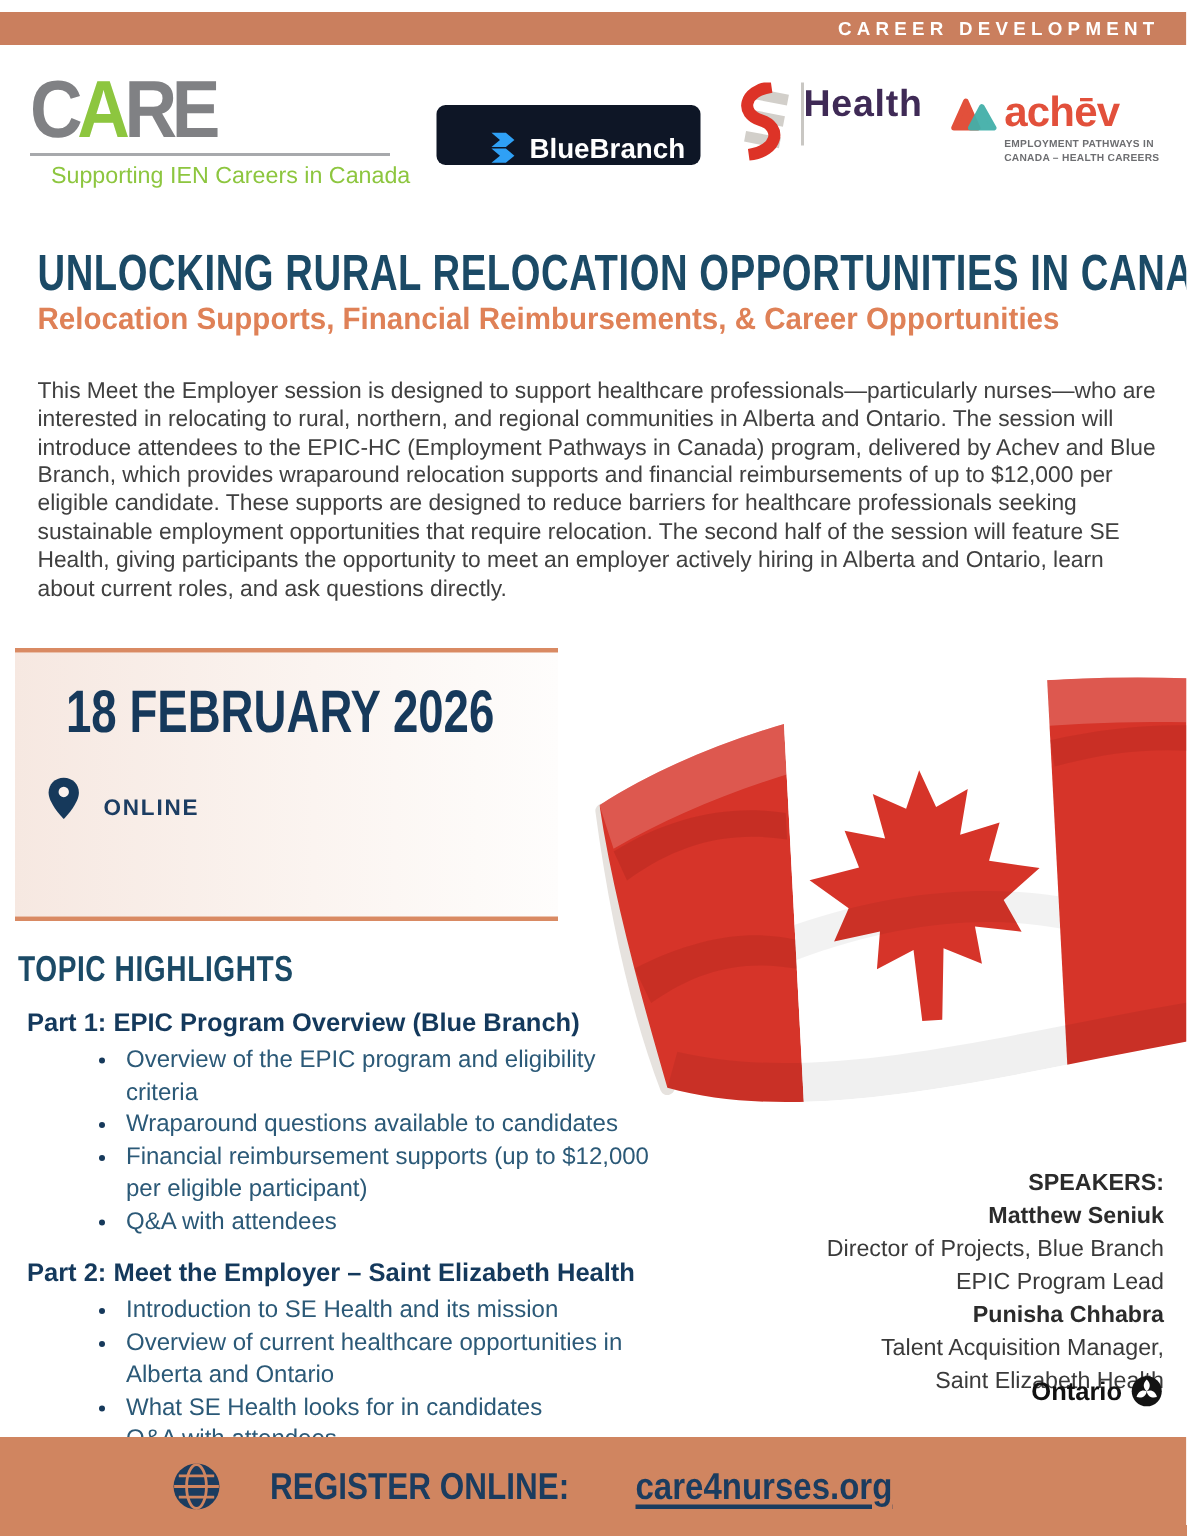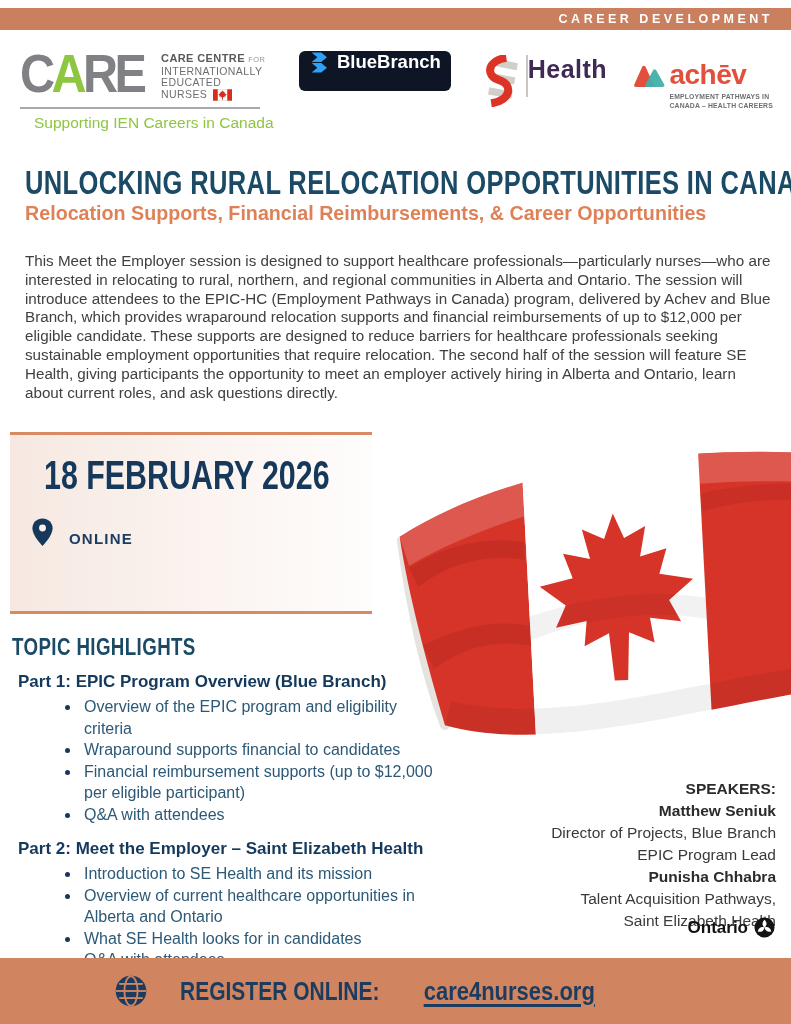--- a/index.html
+++ b/index.html
@@ -21,22 +21,22 @@
   .cl-gray{color:var(--care-gray,#808184);}
   .cl-green{color:var(--care-green,#8DC63F);}
   .care-text{margin-left:4px;margin-top:3px;font-size:10.5px;color:#6D6E71;
              line-height:11.5px;letter-spacing:0.4px;white-space:nowrap;}
   .care-line1 .b{font-weight:bold;color:#58595B;font-size:11px;}
   .care-line1 .s{font-size:7.5px;color:#939598;}
   .care-nurses{display:flex;align-items:center;gap:6px;}
   .care-rule{height:2px;background:#A7A9AC;margin-top:6px;width:240px;}
   .care-tagline{color:var(--care-green,#8DC63F);font-size:15.5px;margin-top:5px;padding-left:14px;}
 
-  .bb-logo{margin-top:1px;width:152px;height:40px;background:var(--bluebranch-bg,#0E1626);
-           border-radius:6px;display:flex;align-items:flex-start;justify-content:center;gap:7px;}
+  .bb-logo{margin-top:20px;width:152px;height:40px;background:var(--bluebranch-bg,#0E1626);
+           border-radius:6px;display:flex;align-items:flex-end;justify-content:center;gap:7px;padding-left:24px;}
   .bb-label{color:#fff;font-size:18.5px;font-weight:bold;}
 
   .se-logo{margin-top:5px;display:flex;align-items:flex-start;}
   .se-divider{width:1.5px;height:42px;background:#C9C7C3;}
   .se-label{font-size:25px;color:var(--se-purple,#3F2A56);font-weight:bold;letter-spacing:0.5px;}
 
   .achev-logo{margin-top:9px;}
   .achev-top{display:flex;align-items:center;gap:3px;}
   .achev-label{font-size:28px;font-weight:bold;color:var(--achev-red,#E2503B);letter-spacing:-0.5px;}
   .achev-sub{font-size:6.8px;font-weight:bold;color:#6D6E71;letter-spacing:0.2px;
@@ -109,37 +109,20 @@
   <div class="topbar">
     <span>CAREER DEVELOPMENT</span>
   </div>
 
   <div class="logos">
 
     <div class="care-logo">
       <div class="care-top">
         <div class="care-letters">
           <span class="cl-gray">C</span><span class="cl-green">A</span><span class="cl-gray">R</span><span class="cl-gray">E</span>
-        </div>
-        <div class="care-text">
-          <div class="care-line1">
-            <span class="b">CARE CENTRE</span>
-            <span class="s">FOR</span>
-          </div>
-          <div>INTERNATIONALLY</div>
-          <div>EDUCATED</div>
-          <div class="care-nurses">
-            <span>NURSES</span>
-            <svg viewBox="0 0 20 12" width="19" height="12">
-              <rect width="20" height="12" fill="#fff" stroke="#ccc" stroke-width="0.5"></rect>
-              <rect width="5" height="12" fill="#D62D20"></rect>
-              <rect x="15" width="5" height="12" fill="#D62D20"></rect>
-              <use href="#mapleleaf" transform="translate(10,6.2) scale(0.05)" fill="#D62D20"></use>
-            </svg>
-          </div>
         </div>
       </div>
       <div class="care-rule"></div>
       <div class="care-tagline">Supporting IEN Careers in Canada</div>
     </div>
 
     <div class="bb-logo">
       <svg viewBox="0 0 24 26" width="21" height="23">
         <path d="M3,1.5 L14,1.5 L20.5,7 L14,12.5 L3,12.5 L9.5,7 Z" fill="#2FA0F5"></path>
         <path d="M3,13.5 L14,13.5 L20.5,19 L14,24.5 L3,24.5 L9.5,19 Z" fill="#2FA0F5"></path>
@@ -234,41 +217,41 @@
       </g>
     </g>
   </svg>
 
   <div class="topics">
     <div class="topics-heading">TOPIC HIGHLIGHTS</div>
 
     <div class="part-title">Part 1: EPIC Program Overview (Blue Branch)</div>
     <ul class="part-list">
       <li>Overview of the EPIC program and eligibility criteria</li>
-      <li>Wraparound supports financial to candidates</li>
+      <li>Wraparound questions available to candidates</li>
       <li>Financial reimbursement supports (up to $12,000 per eligible participant)</li>
       <li>Q&amp;A with attendees</li>
     </ul>
 
     <div class="part-title">Part 2: Meet the Employer – Saint Elizabeth Health</div>
     <ul class="part-list">
       <li>Introduction to SE Health and its mission</li>
       <li>Overview of current healthcare opportunities in Alberta and Ontario</li>
       <li>What SE Health looks for in candidates</li>
       <li>Q&amp;A with attendees</li>
     </ul>
   </div>
 
   <div class="speakers">
     <div class="bold">SPEAKERS:</div>
     <div class="bold">Matthew Seniuk</div>
     <div>Director of Projects, Blue Branch</div>
     <div>EPIC Program Lead</div>
     <div class="bold">Punisha Chhabra</div>
-    <div>Talent Acquisition Pathways,</div>
+    <div>Talent Acquisition Manager,</div>
     <div>Saint Elizabeth Health</div>
   </div>
 
   <div class="ontario">
     <span>Ontario</span>
     <svg viewBox="0 0 22 22" width="21" height="21">
       <circle cx="11" cy="11" r="10.5" fill="#131313"></circle>
       <g fill="#fff">
         <path d="M11,2.8 C13.8,5.4 13.8,8.8 11,11 C8.2,8.8 8.2,5.4 11,2.8 Z"></path>
         <path d="M11,2.8 C13.8,5.4 13.8,8.8 11,11 C8.2,8.8 8.2,5.4 11,2.8 Z" transform="rotate(120 11 11)"></path>

